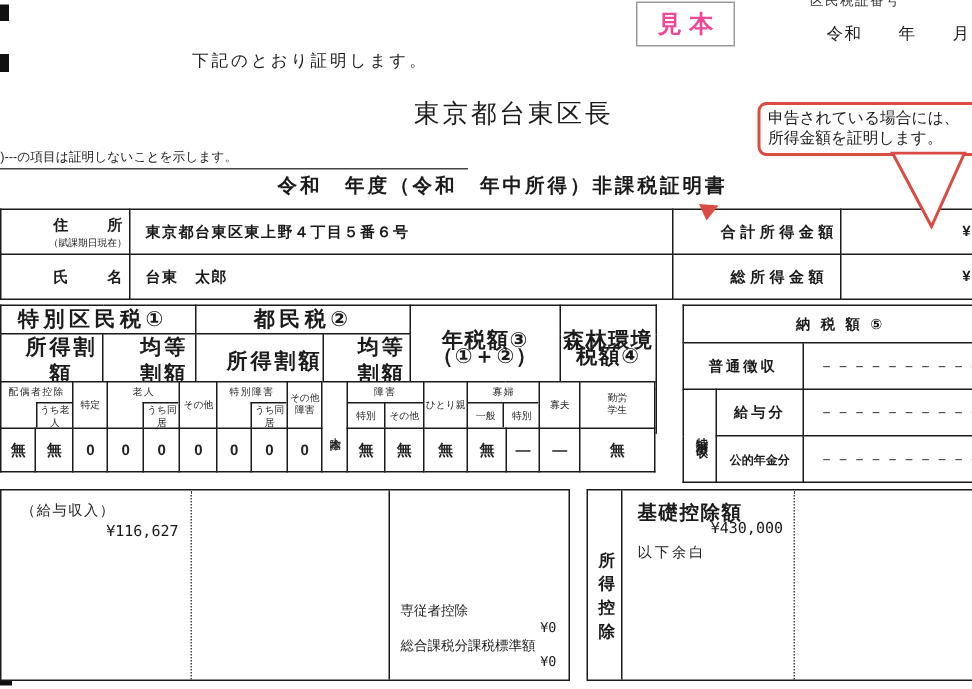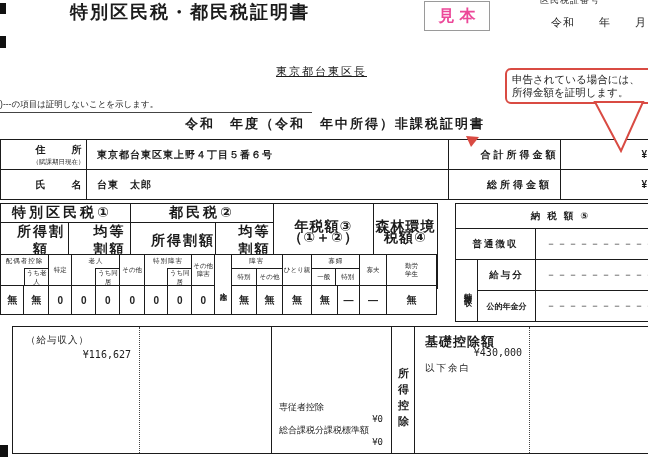--- a/index.html
+++ b/index.html
@@ -8,21 +8,21 @@
   .abs{position:absolute;}
   .page{position:absolute;inset:0;background:#fff;}
   
   .title{left:70px;top:0px;font-size:18px;font-weight:bold;letter-spacing:2px;white-space:nowrap;}
   .subtitle{left:128px;top:33px;font-size:11px;letter-spacing:2px;white-space:nowrap;}
   .stamp{left:424px;top:1px;width:64px;height:28px;border:1px solid #9a9a9a;background:#fff;
          display:flex;align-items:center;justify-content:center;}
   .stamp span{color:#ec4899;font-weight:bold;font-size:16px;letter-spacing:5px;margin-right:-5px;}
   .certno{left:540px;top:-6px;font-size:9px;color:#333;letter-spacing:1px;white-space:nowrap;}
   .dateline{left:551px;top:15px;font-size:11px;letter-spacing:1px;white-space:nowrap;}
-  .issuer{left:276px;top:64px;font-size:11px;letter-spacing:2px;white-space:nowrap;text-decoration:underline;}
+  .issuer{left:276px;top:64px;font-size:17px;letter-spacing:2px;white-space:nowrap;}
   .note{left:0;top:99px;width:312px;border-bottom:1px solid #444;height:13px;overflow:hidden;}
   .note span{display:block;margin-left:-7px;font-size:8.5px;white-space:nowrap;}
   .heading{left:0;top:115px;width:648px;text-align:center;padding-left:22px;box-sizing:border-box;
            font-size:13px;font-weight:bold;letter-spacing:2px;white-space:nowrap;}
   
   .callout{left:505px;top:68px;width:138px;background:#fff;border:2px solid #d94b43;border-radius:6px;
            padding:3px 5px;font-size:10.5px;line-height:13px;white-space:nowrap;z-index:6;}
   .tail{left:563px;top:101px;z-index:7;}
   .arrowhead{left:465px;top:136px;z-index:7;}
   
@@ -58,21 +58,21 @@
   .twoline{line-height:8px;}
   .vert{writing-mode:vertical-rl;text-orientation:upright;margin:0 auto;}
   .t4{left:455px;top:203px;width:215px;}
   .t4 td{font-size:9.5px;font-weight:bold;}
   .t4 .hd{height:24px;letter-spacing:7px;}
   .t4 .r{height:31px;}
   .t4 .lbl{letter-spacing:2px;}
   .t4 .dash{text-align:left;padding-left:10px;letter-spacing:1px;font-weight:normal;font-size:10px;white-space:nowrap;}
   .t4 .sp{font-size:8px;letter-spacing:2px;}
   
-  .boxL{left:12px;top:326px;width:378px;height:126px;border:1.8px solid #1b1b1b;background:#fff;display:flex;}
+  .boxL{left:0;top:326px;width:378px;height:126px;border:1.8px solid #1b1b1b;background:#fff;display:flex;}
   .bl1{width:126px;position:relative;box-sizing:border-box;}
   .bl2{width:132px;border-left:1.5px dotted #444;box-sizing:border-box;}
   .bl3{flex:1;border-left:1.5px solid #1b1b1b;position:relative;box-sizing:border-box;padding-left:32px;}
   .sal-lab{position:absolute;left:13px;top:7px;font-size:9.5px;letter-spacing:1px;}
   .sal-val{position:absolute;right:8px;top:22px;font-size:10px;font-family:"DejaVu Sans Mono",monospace;}
   .bl3-content{position:absolute;left:7px;right:6px;bottom:6px;font-size:9px;}
   .bl3-content .vrow{text-align:right;padding-right:2px;font-family:"DejaVu Sans Mono",monospace;font-size:9px;}
   .boxR{left:391px;top:326px;width:270px;height:126px;border:1.8px solid #1b1b1b;background:#fff;display:flex;}
   .br-vert{width:22px;border-right:1.5px solid #1b1b1b;display:flex;align-items:center;justify-content:center;
            font-size:11px;font-weight:bold;}
@@ -90,21 +90,21 @@
 </style>
 </head>
 <body>
 
 <div class="page">
 
   <div class="abs mark m1"></div>
   <div class="abs mark m2"></div>
   <div class="abs mark m3"></div>
 
-  <div class="abs title">特別区民税・都民税証明書</div>
+  <div class="abs subtitle">下記のとおり証明します。</div>
   <div class="abs stamp">
     <span>見本</span>
   </div>
   <div class="abs certno">区民税証番号</div>
   <div class="abs dateline">令和　　年　　月</div>
   <div class="abs issuer">東京都台東区長</div>
   <div class="abs note">
     <span>※)---の項目は証明しないことを示します。</span>
   </div>
   <div class="abs heading">令和　年度（令和　年中所得）非課税証明書</div>

